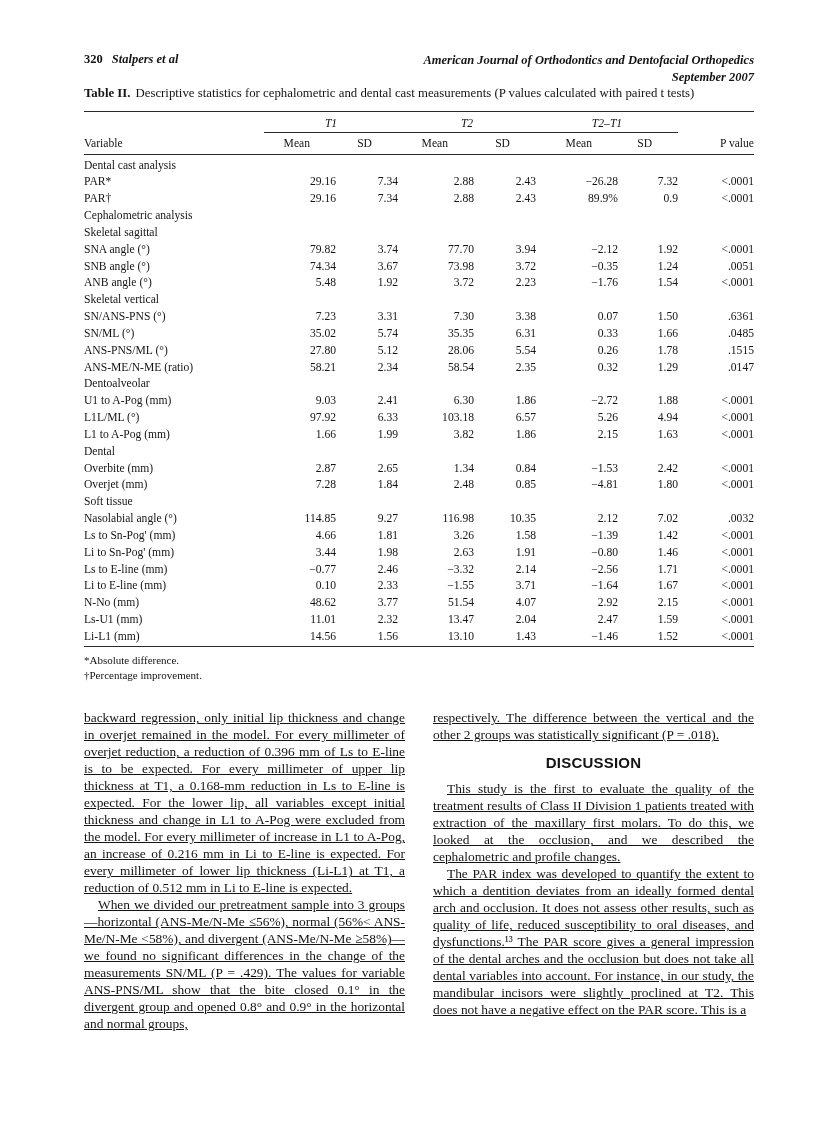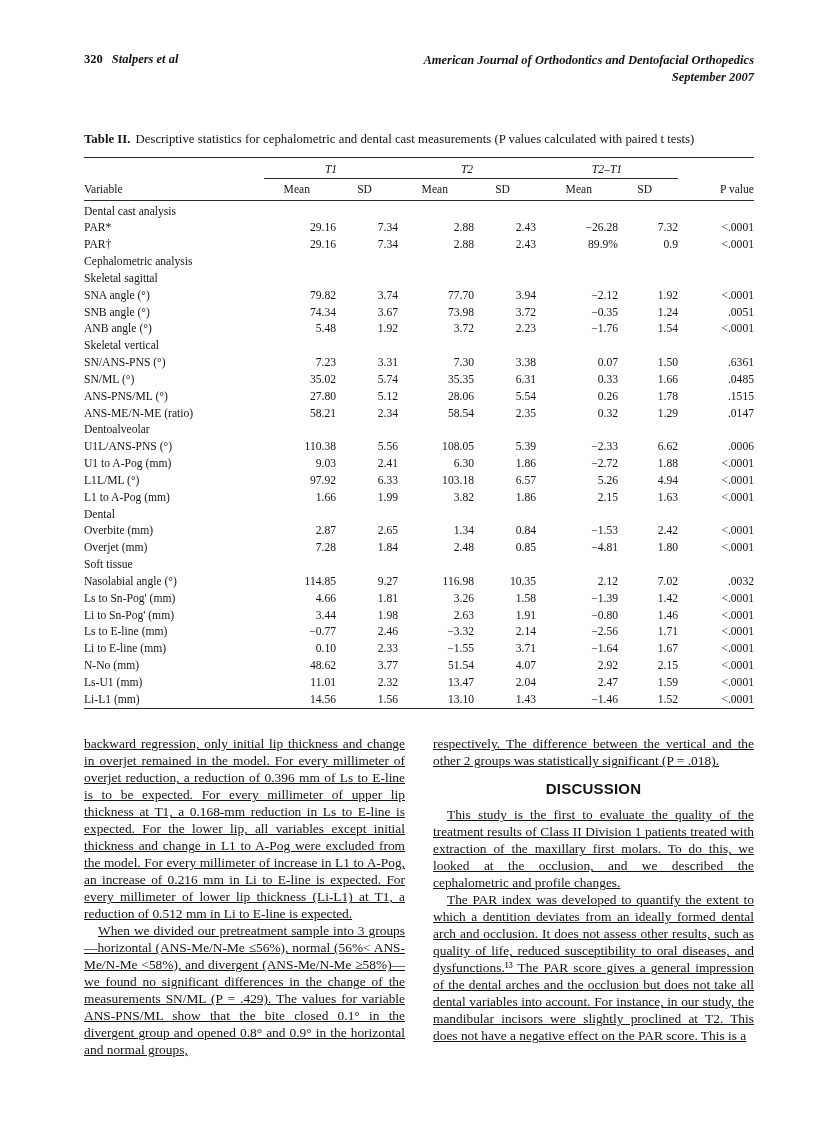--- a/index.html
+++ b/index.html
@@ -11,21 +11,21 @@
   }
   .content { padding:52px 84px 0 84px; }
 
   
   .pg-header { display:flex; justify-content:space-between; align-items:flex-start; font-size:12.5px; }
   .ph-left { font-weight:bold; white-space:nowrap; }
   .ph-left .authors { font-style:italic; margin-left:9px; }
   .ph-right { text-align:right; font-style:italic; font-weight:bold; line-height:1.32; }
 
   
-  .tbl-caption { margin-top:46px; font-size:12.8px; line-height:1.3; }
+  .tbl-caption { font-size:12.8px; line-height:1.3; }
   .tbl-caption .cap-label { font-weight:bold; margin-right:5px; }
 
   
   table.stats { width:670px; border-collapse:collapse; margin-top:9px; border-top:1.2px solid #2a2a2a; border-bottom:1.2px solid #2a2a2a; table-layout:fixed; }
   table.stats th, table.stats td { font-size:11.6px; font-weight:normal; vertical-align:bottom; }
   tr.grp-row th { font-style:italic; text-align:center; padding:5px 0 2px 0; }
   tr.grp-row th.grp { border-bottom:0.8px solid #2a2a2a; }
   tr.col-row th { padding:4px 0 4px 0; border-bottom:0.9px solid #2a2a2a; }
   tr.col-row th.var-col { text-align:left; }
   tr.col-row th.num-h { text-align:right; padding-right:26px; }
@@ -238,30 +238,20 @@
             <td class="var indent1">Dentoalveolar</td>
             <td class="num"></td>
             <td class="num"></td>
             <td class="num"></td>
             <td class="num"></td>
             <td class="num"></td>
             <td class="num"></td>
             <td class="pval"></td>
           </tr>
           <tr>
-            <td class="var indent2">U1L/ANS-PNS (°)</td>
-            <td class="num">110.38</td>
-            <td class="num">5.56</td>
-            <td class="num">108.05</td>
-            <td class="num">5.39</td>
-            <td class="num">−2.33</td>
-            <td class="num">6.62</td>
-            <td class="pval">.0006</td>
-          </tr>
-          <tr>
             <td class="var indent2">U1 to A-Pog (mm)</td>
             <td class="num">9.03</td>
             <td class="num">2.41</td>
             <td class="num">6.30</td>
             <td class="num">1.86</td>
             <td class="num">−2.72</td>
             <td class="num">1.88</td>
             <td class="pval">&lt;.0001</td>
           </tr>
           <tr>
@@ -400,20 +390,24 @@
             <td class="num">1.56</td>
             <td class="num">13.10</td>
             <td class="num">1.43</td>
             <td class="num">−1.46</td>
             <td class="num">1.52</td>
             <td class="pval">&lt;.0001</td>
           </tr>
         </tbody>
     </table>
 
+    <div class="footnotes">
+      <div>*Absolute difference.</div>
+      <div>†Percentage improvement.</div>
+    </div>
 
     <div class="body-cols">
       <div class="col">
         <p>backward regression, only initial lip thickness and change in overjet remained in the model. For every millimeter of overjet reduction, a reduction of 0.396 mm of Ls to E-line is to be expected. For every millimeter of upper lip thickness at T1, a 0.168-mm reduction in Ls to E-line is expected. For the lower lip, all variables except initial thickness and change in L1 to A-Pog were excluded from the model. For every millimeter of increase in L1 to A-Pog, an increase of 0.216 mm in Li to E-line is expected. For every millimeter of lower lip thickness (Li-L1) at T1, a reduction of 0.512 mm in Li to E-line is expected.</p>
         <p class="indent">When we divided our pretreatment sample into 3 groups—horizontal (ANS-Me/N-Me ≤56%), normal (56%&lt; ANS-Me/N-Me &lt;58%), and divergent (ANS-Me/N-Me ≥58%)—we found no significant differences in the change of the measurements SN/ML (P = .429). The values for variable ANS-PNS/ML show that the bite closed 0.1° in the divergent group and opened 0.8° and 0.9° in the horizontal and normal groups,</p>
       </div>
       <div class="col">
         <p>respectively. The difference between the vertical and the other 2 groups was statistically significant (P = .018).</p>
         <div class="discussion-heading">DISCUSSION</div>
         <p class="indent">This study is the first to evaluate the quality of the treatment results of Class II Division 1 patients treated with extraction of the maxillary first molars. To do this, we looked at the occlusion, and we described the cephalometric and profile changes.</p>

